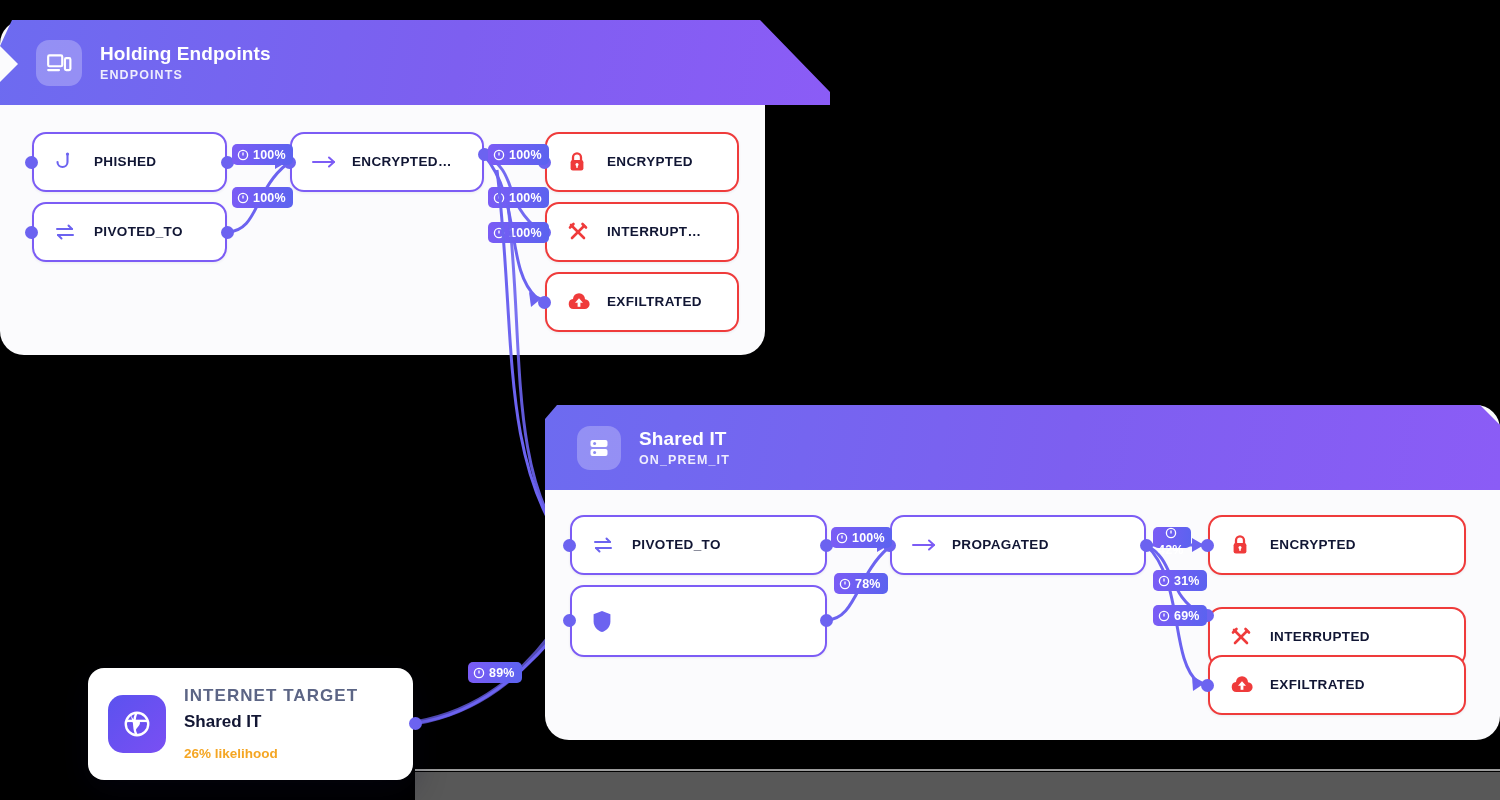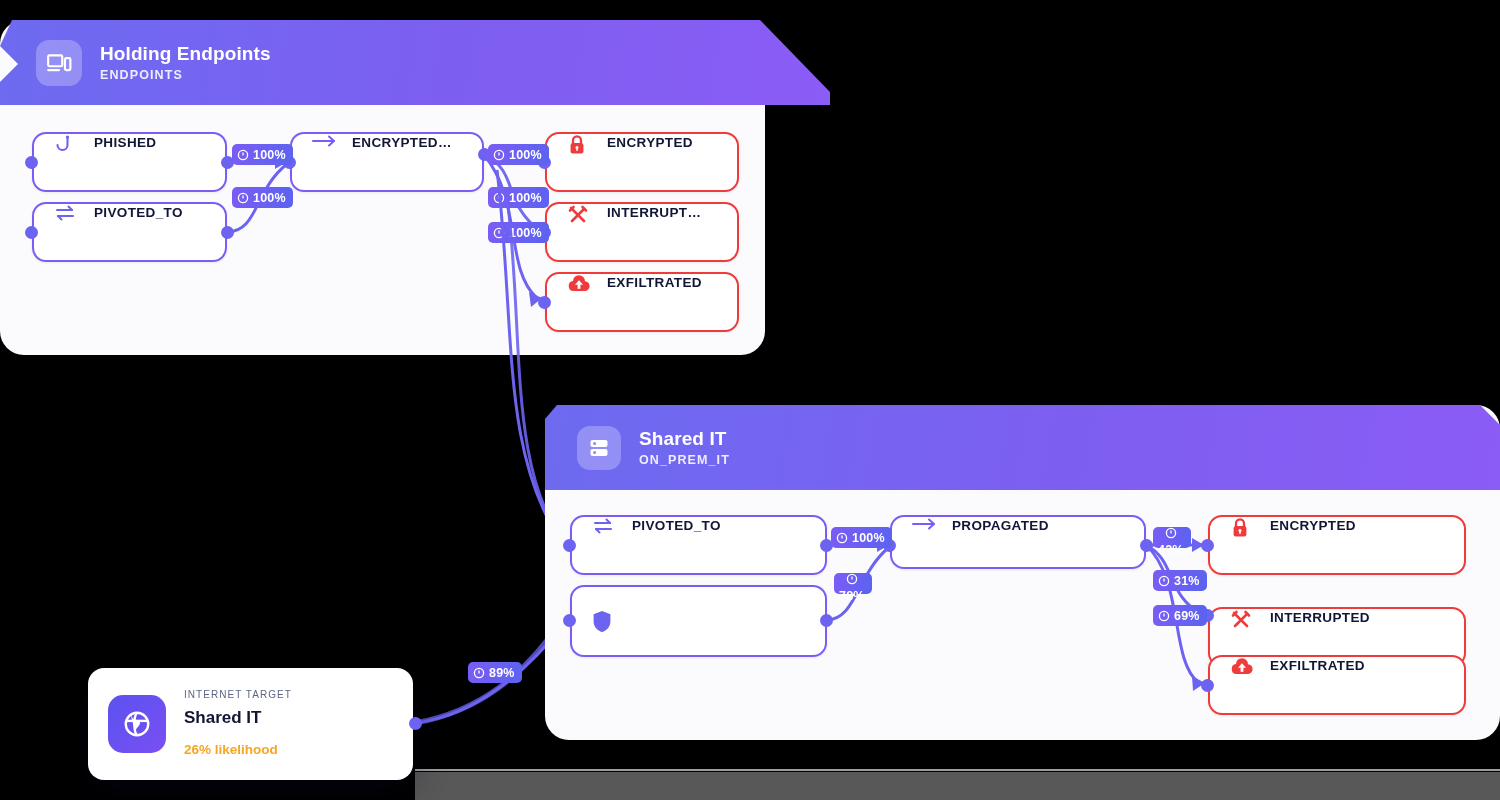--- a/index.html
+++ b/index.html
@@ -38,21 +38,21 @@
     font-size: 12.5px; font-weight: bold; letter-spacing: 1.1px;
     color: rgba(255,255,255,0.88); margin-top: 3px;
   }
   .hdr-icon-2 { width: 44px; height: 44px; border-radius: 13px; }
 
   
   .node {
     position: absolute;
     background: #fff;
     border-radius: 14px;
-    display: flex; align-items: flex-start;
+    display: flex; align-items: center;
     padding-left: 20px;
     box-shadow: 0 1px 3px rgba(20,20,60,.07);
   }
   .node.tech  { border: 2.2px solid #7c5cf5; }
   .node.bad   { border: 2.2px solid #ef3b3b; }
   .node-icon { width: 28px; flex: none; display:flex; align-items:center; justify-content:flex-start; }
   .node-label {
     font-size: 13.5px; font-weight: bold; color: #111634;
     letter-spacing: .35px; margin-left: 12px; line-height: 1.35;
     white-space: pre-line;
@@ -84,21 +84,21 @@
     display: flex; align-items: center; padding: 18px 20px;
     box-shadow: 0 10px 34px rgba(10,10,40,.30);
   }
   .tip-icon {
     width: 58px; height: 58px; border-radius: 15px; flex: none;
     background: linear-gradient(135deg, #5b52ef 0%, #7a4ff3 100%);
     display: flex; align-items: center; justify-content: center;
   }
   .tip-text { margin-left: 18px; line-height: 1.25; }
   .tip-kicker {
-    font-size: 10px; font-weight: normal; letter-spacing: 1.05px; color: #5c6585;
+    font-size: 17px; font-weight: bold; letter-spacing: 1.05px; color: #5c6585;
   }
   .tip-title { font-size: 17px; font-weight: bold; color: #121633; margin-top: 5px; }
   .tip-like { font-size: 13.5px; font-weight: bold; color: #f5a623; margin-top: 14px; }
 
   .footer-strip {
     position: absolute; background: #585858;
   }
   .edges { position: absolute; left: 0; top: 0; pointer-events: none; }
 </style>
 </head>
@@ -312,21 +312,21 @@
   <div class="node tech" style="left:570px; top:585px; width:257px; height:72px; align-items:center;">
     <span class="node-icon">
       <svg width="20" height="23" viewBox="0 0 20 23" fill="#6c63f0">
         <path d="M10 1 L18.4 4.2 v7.2 C18.4 16.6 14.6 20.4 10 22 C5.4 20.4 1.6 16.6 1.6 11.4 V4.2 z"></path>
       </svg>
     </span>
   </div>
   <div class="port" style="left:563px; top:614px;"></div>
   <div class="port" style="left:820px; top:614px;"></div>
 
-  <div class="node tech" style="left:890px; top:515px; width:256px; height:54px;">
+  <div class="node tech" style="left:890px; top:515px; width:256px; height:60px;">
     <span class="node-icon">
       <svg width="26" height="14" viewBox="0 0 26 14" fill="none" stroke="#7c5cf5" stroke-width="2" stroke-linecap="round" stroke-linejoin="round">
         <path d="M1 7 h21"></path>
           <path d="M17 2.5 L22 7 L17 11.5"></path>
       </svg>
     </span>
     <span class="node-label">PROPAGATED</span>
   </div>
   <div class="port" style="left:883px; top:539px;"></div>
   <div class="port" style="left:1140px; top:539px;"></div>
@@ -369,21 +369,21 @@
   </div>
   <div class="port" style="left:1201px; top:679px;"></div>
 
   <div class="badge" style="left:831px; top:527px;">
     <svg width="12" height="12" viewBox="0 0 12 12" fill="none" stroke="#fff" stroke-width="1.3">
         <circle cx="6" cy="6" r="4.6"></circle>
         <path d="M6 3.4 v3.1"></path>
       </svg>
     <span>100%</span>
   </div>
-  <div class="badge" style="left:834px; top:573px;flex-direction:column;">
+  <div class="badge" style="left:834px; top:573px;">
     <svg width="12" height="12" viewBox="0 0 12 12" fill="none" stroke="#fff" stroke-width="1.3">
         <circle cx="6" cy="6" r="4.6"></circle>
         <path d="M6 3.4 v3.1"></path>
       </svg>
     <span>78%</span>
   </div>
   <div class="badge" style="left:1153px; top:527px;flex-direction:column;">
     <svg width="12" height="12" viewBox="0 0 12 12" fill="none" stroke="#fff" stroke-width="1.3">
         <circle cx="6" cy="6" r="4.6"></circle>
         <path d="M6 3.4 v3.1"></path>

